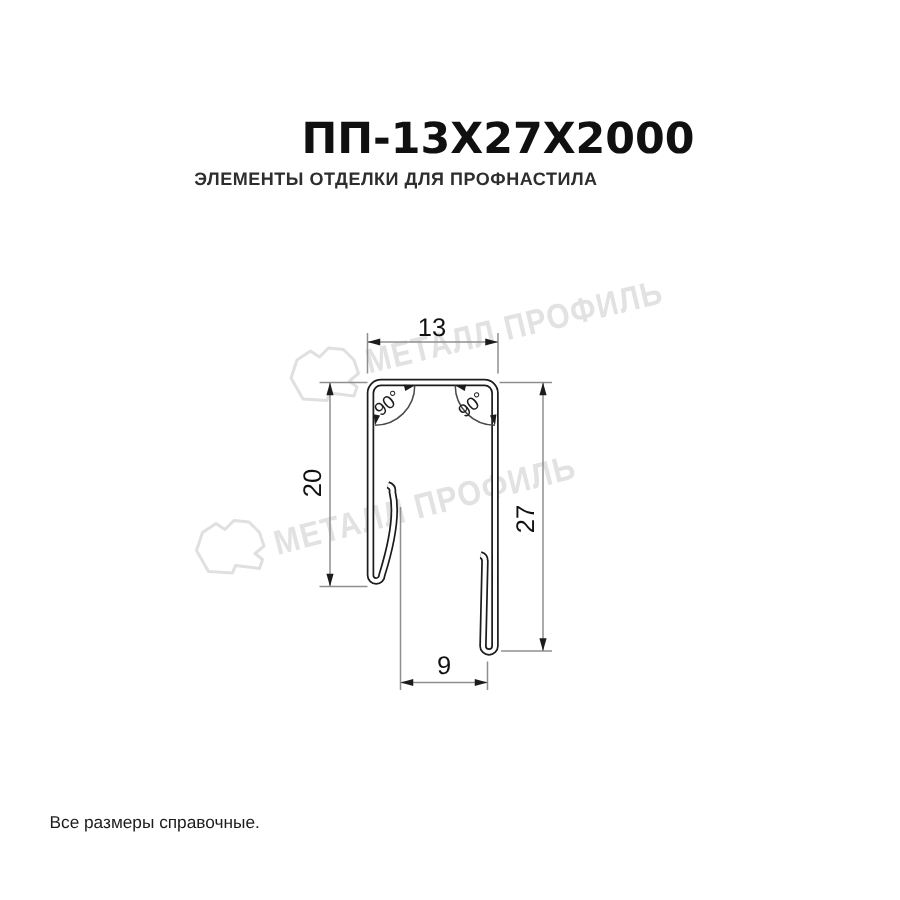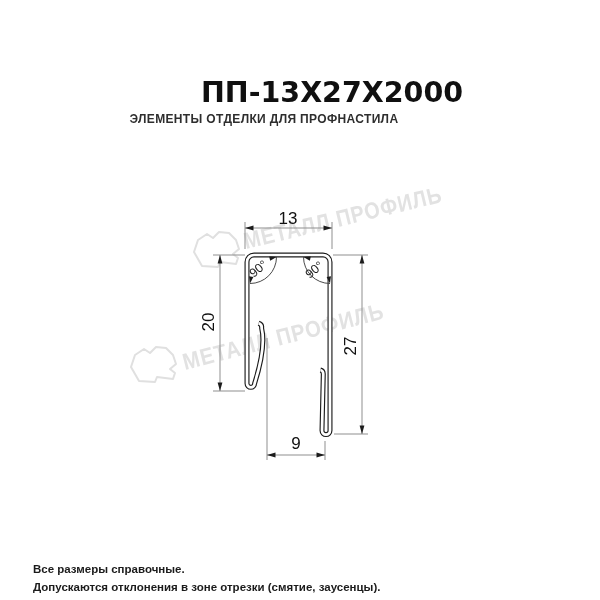--- a/index.html
+++ b/index.html
@@ -8,22 +8,22 @@
   .page{position:absolute;inset:0;width:600px;height:600px;background:#fff;}
   .title-line{position:absolute;left:0;width:600px;text-align:center;
        font-family:"DejaVu Sans",sans-serif;font-weight:bold;color:#101010;
        font-size:28.5px;line-height:28px;letter-spacing:0px;white-space:nowrap;}
   .title-1{top:50px;}
   .title-2{top:79px;padding-left:32px;}
   .subtitle{position:absolute;left:0;top:112px;width:528px;text-align:center;
        font-family:"Liberation Sans",sans-serif;font-weight:bold;color:#2e2e2e;
        font-size:12px;letter-spacing:.35px;white-space:nowrap;}
   .drawing-svg{position:absolute;left:0;top:0;width:600px;height:600px;}
-  .footnotes{position:absolute;left:33px;top:560px;color:#1b1b1b;
-       font-size:11.5px;line-height:18.4px;white-space:nowrap;font-weight:bold;}
+  .footnotes{position:absolute;left:33px;top:540px;color:#1b1b1b;
+       font-size:11.5px;line-height:18.4px;white-space:nowrap;}
   svg text{font-family:"Liberation Sans","DejaVu Sans",sans-serif;}
   .dim-label{font-size:17px;fill:#111111;}
   .angle-label{font-size:12.5px;fill:#1c1c1c;}
   .wm-text{font-size:23px;font-weight:bold;letter-spacing:1px;fill:#e2e2e2;}
 </style>
 </head>
 <body>
 
 <div class="page">
 
@@ -115,16 +115,15 @@
     <text class="dim-label" x="288" y="224" text-anchor="middle">13</text>
     <text class="dim-label" transform="translate(214,322) rotate(-90)" text-anchor="middle">20</text>
     <text class="dim-label" transform="translate(356,346) rotate(-90)" text-anchor="middle">27</text>
     <text class="dim-label" x="296" y="449" text-anchor="middle">9</text>
     <text class="angle-label" transform="translate(261,272) rotate(-40)" text-anchor="middle">90°</text>
     <text class="angle-label" transform="translate(317,273) rotate(-40)" text-anchor="middle">90°</text>
   </svg>
 
   <div class="footnotes">
     <div>Все размеры справочные.</div>
-    <div>Допускаются отклонения в зоне отрезки (смятие, заусенцы).</div>
   </div>
 
 </div>
 
 </body></html>

